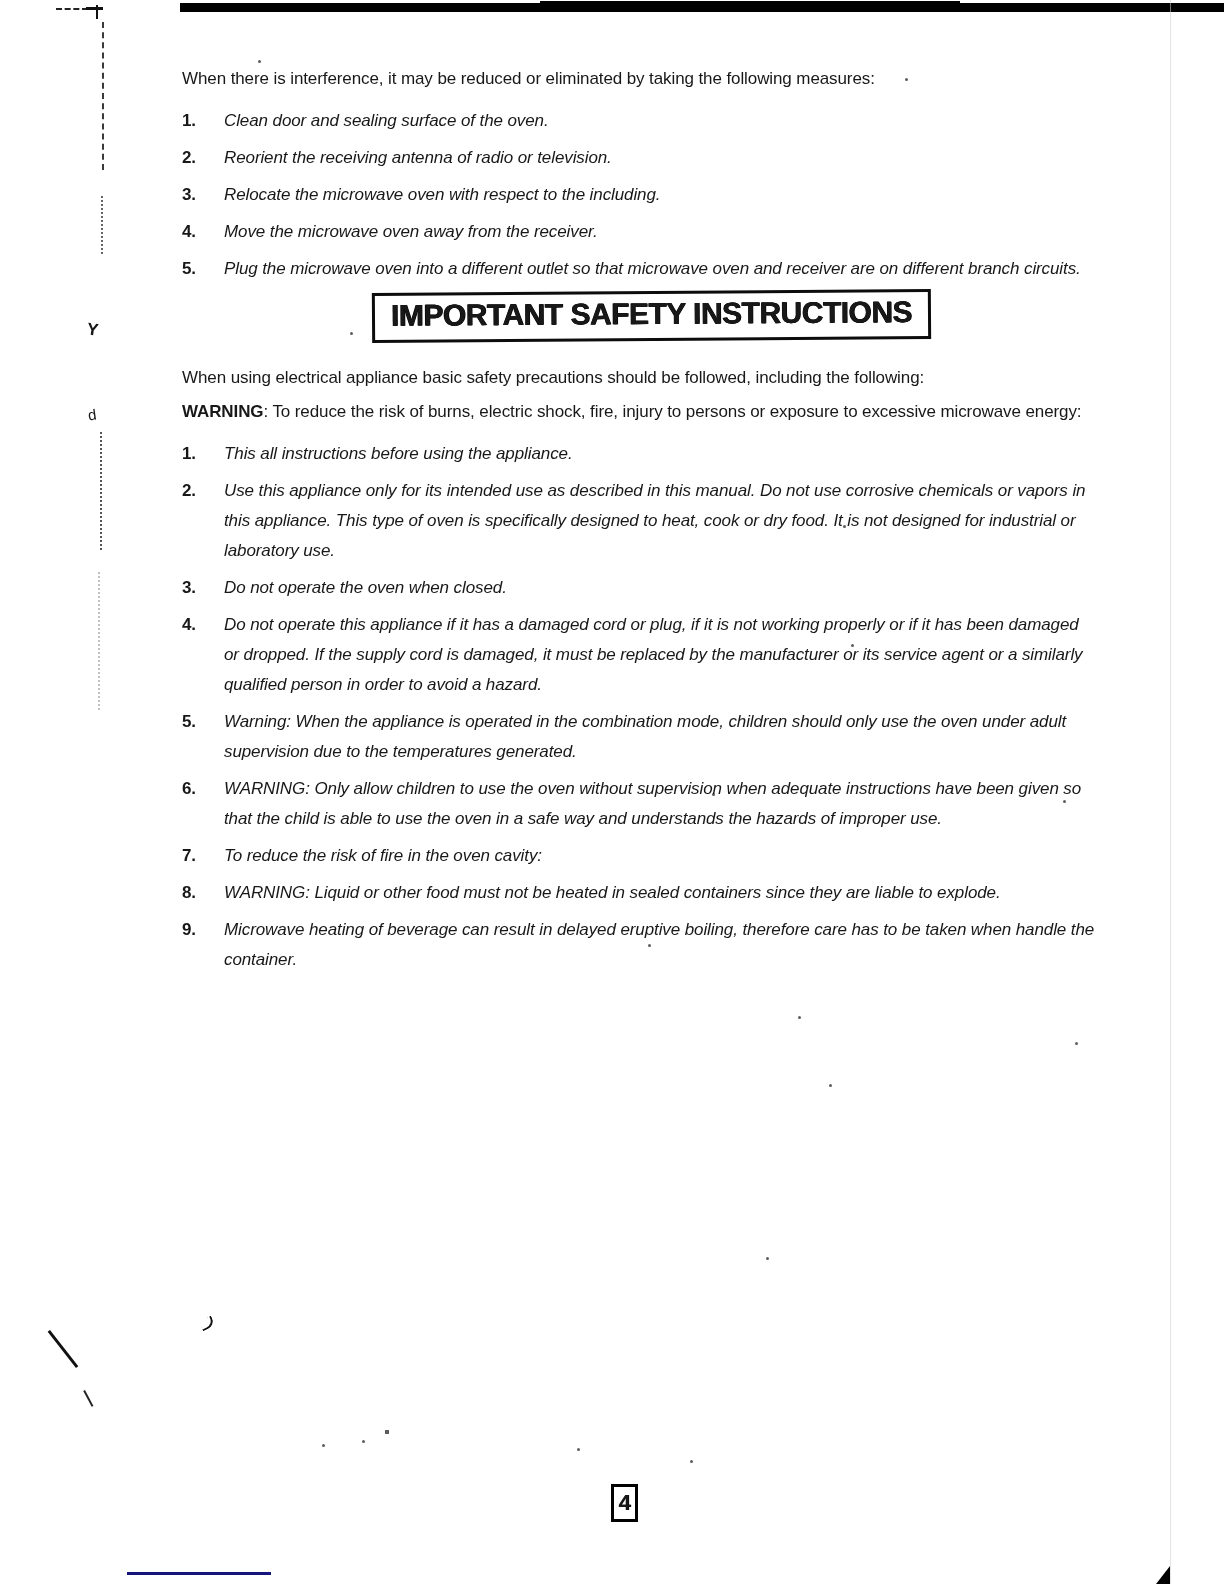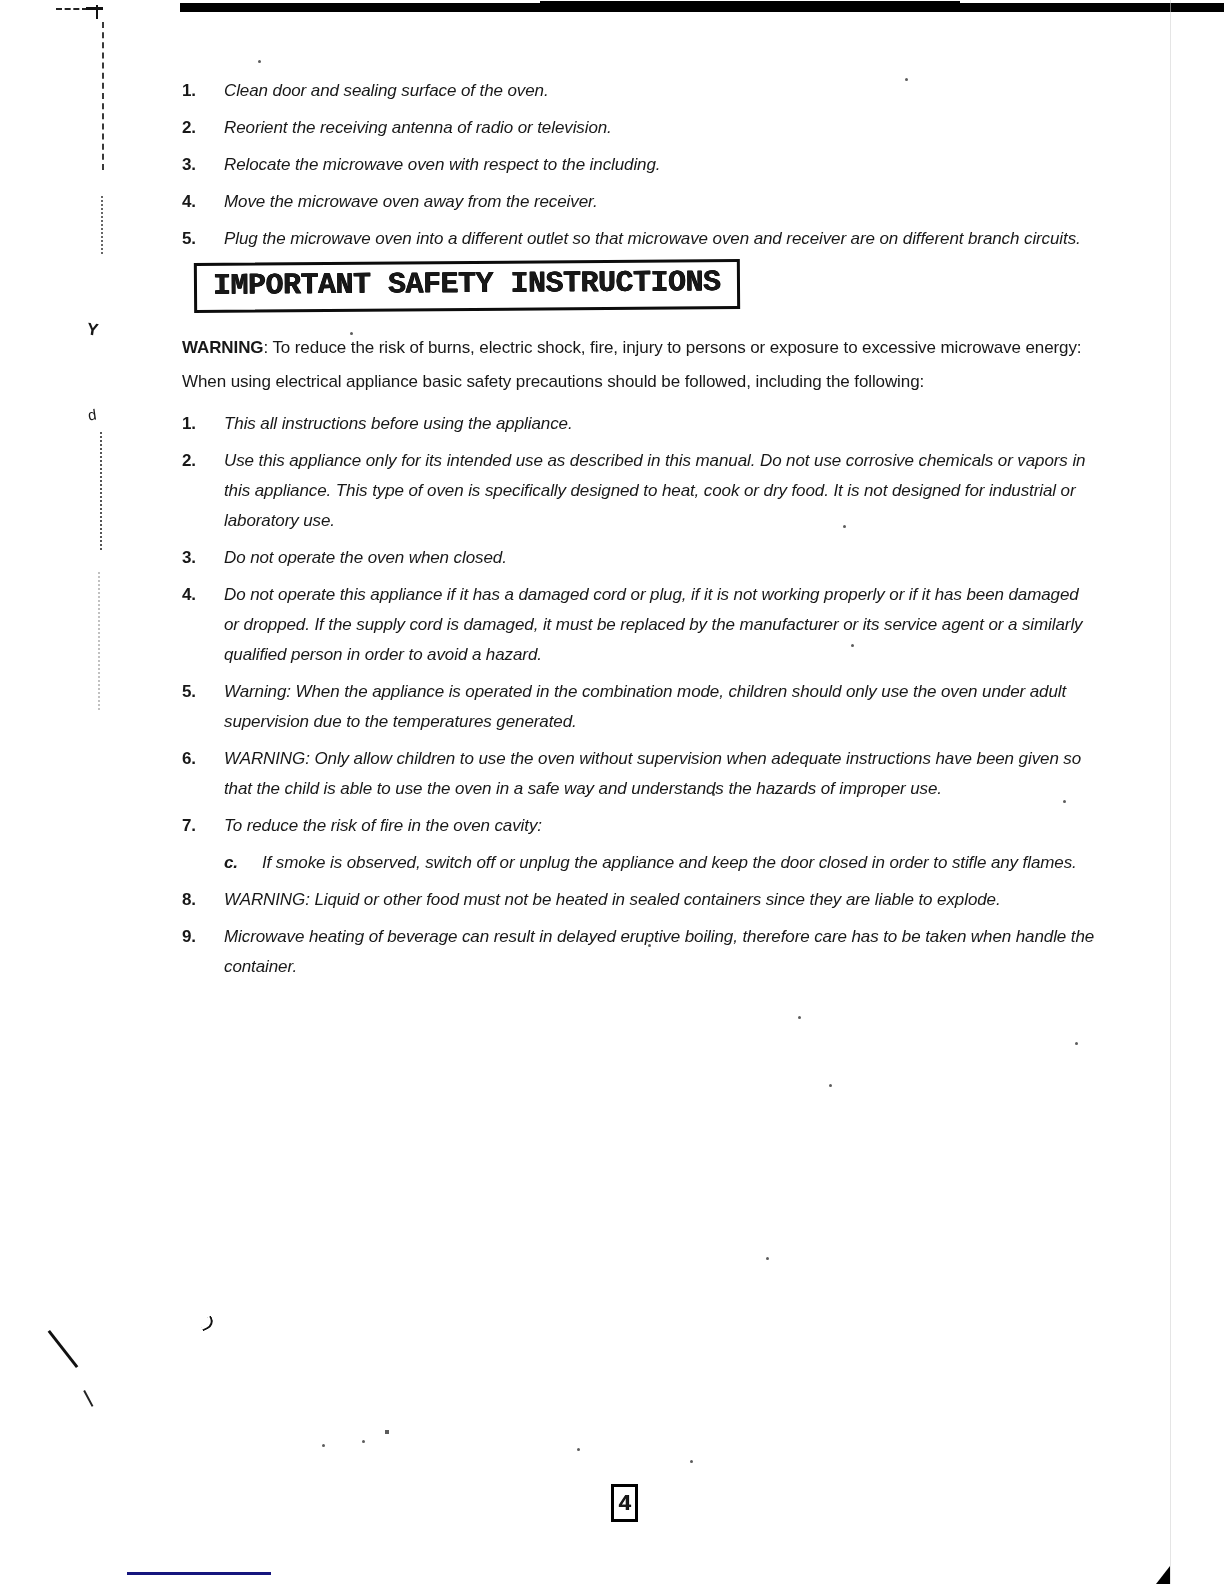--- a/index.html
+++ b/index.html
@@ -12,21 +12,21 @@
     position:absolute;left:182px;top:64px;width:916px;
     font-size:17px;line-height:30px;letter-spacing:-0.1px;
   }
   .para{margin:0 0 4px 0;}
   .list{margin-top:12px;}
   .li{display:flex;margin-bottom:7px;}
   .li .num{flex:0 0 42px;font-weight:bold;}
   .litext{flex:1;font-style:italic;}
   .sub{margin-top:7px;}
   .subnum{display:inline-block;width:38px;font-weight:bold;}
-  .title-row{text-align:left;margin-bottom:22px;font-family:Liberation Mono, monospace;}
+  .title-row{text-align:center;margin-bottom:22px;}
   .title-box{
     display:inline-block;border:3px solid #0c0c0c;padding:2px 16px 6px 16px;
     transform:translateX(12px) rotate(-0.4deg);
   }
   .title-box h1{
     margin:0;font-size:30px;line-height:36px;font-weight:bold;
     letter-spacing:-0.5px;text-shadow:0.5px 0 #000, -0.3px 0 #000;
   }
   .warn-label{font-weight:bold;}
   .pageno{
@@ -91,20 +91,21 @@
   <span class="art speck" style="left:829px;top:1084px"></span>
   <span class="art speck" style="left:766px;top:1257px"></span>
   <span class="art speck" style="left:362px;top:1440px"></span>
   <span class="art speck" style="left:322px;top:1444px"></span>
   <span class="art speck" style="left:385px;top:1430px;width:4px;height:4px;border-radius:0"></span>
   <span class="art speck" style="left:690px;top:1460px"></span>
   <span class="art speck" style="left:577px;top:1448px"></span>
 
   <div class="content">
 
+    <p class="para">When there is interference, it may be reduced or eliminated by taking the following measures:</p>
 
     <div class="list">
       <div class="li">
         <span class="num">1.</span>
         <div class="litext">Clean door and sealing surface of the oven.</div>
       </div>
       <div class="li">
         <span class="num">2.</span>
         <div class="litext">Reorient the receiving antenna of radio or television.</div>
       </div>
@@ -121,23 +122,23 @@
         <div class="litext">Plug the microwave oven into a different outlet so that microwave oven and receiver are on different branch circuits.</div>
       </div>
     </div>
 
     <div class="title-row">
       <div class="title-box">
         <h1>IMPORTANT SAFETY INSTRUCTIONS</h1>
       </div>
     </div>
 
+    <p class="para">When using electrical appliance basic safety precautions should be followed, including the following:</p>
+
     <p class="para"><span class="warn-label">WARNING</span><span>: To reduce the risk of burns, electric shock, fire, injury to persons or exposure to excessive microwave energy:</span></p>
-
-    <p class="para">When using electrical appliance basic safety precautions should be followed, including the following:</p>
 
     <div class="list">
       <div class="li">
         <span class="num">1.</span>
         <div class="litext">This all instructions before using the appliance.</div>
       </div>
       <div class="li">
         <span class="num">2.</span>
         <div class="litext">Use this appliance only for its intended use as described in this manual. Do not use corrosive chemicals or vapors in this appliance. This type of oven is specifically designed to heat, cook or dry food. It is not designed for industrial or laboratory use.</div>
       </div>
@@ -155,21 +156,20 @@
       </div>
       <div class="li">
         <span class="num">6.</span>
         <div class="litext">WARNING: Only allow children to use the oven without supervision when adequate instructions have been given so that the child is able to use the oven in a safe way and understands the hazards of improper use.</div>
       </div>
 
       <div class="li">
         <span class="num">7.</span>
         <div class="litext">
           <span>To reduce the risk of fire in the oven cavity:</span>
-          <div class="sub"><span class="subnum">c.</span><span>If smoke is observed, switch off or unplug the appliance and keep the door closed in order to stifle any flames.</span></div>
         </div>
       </div>
 
       <div class="li">
         <span class="num">8.</span>
         <div class="litext">WARNING: Liquid or other food must not be heated in sealed containers since they are liable to explode.</div>
       </div>
       <div class="li">
         <span class="num">9.</span>
         <div class="litext">Microwave heating of beverage can result in delayed eruptive boiling, therefore care has to be taken when handle the container.</div>

